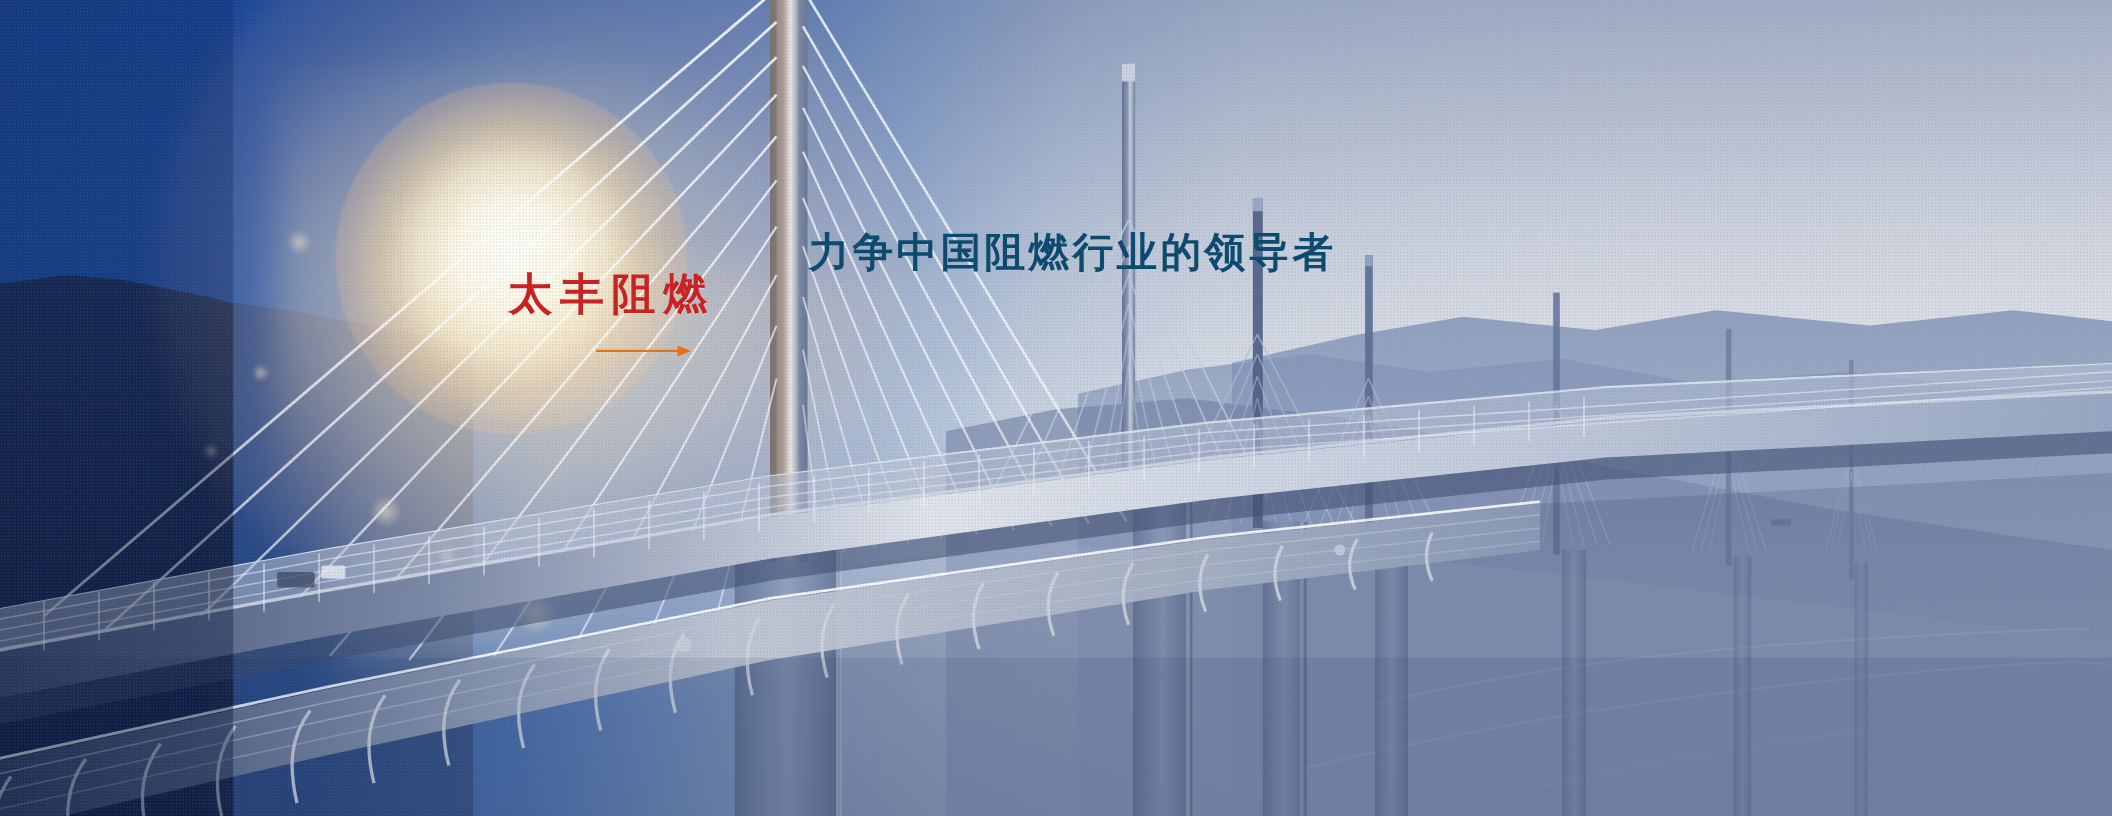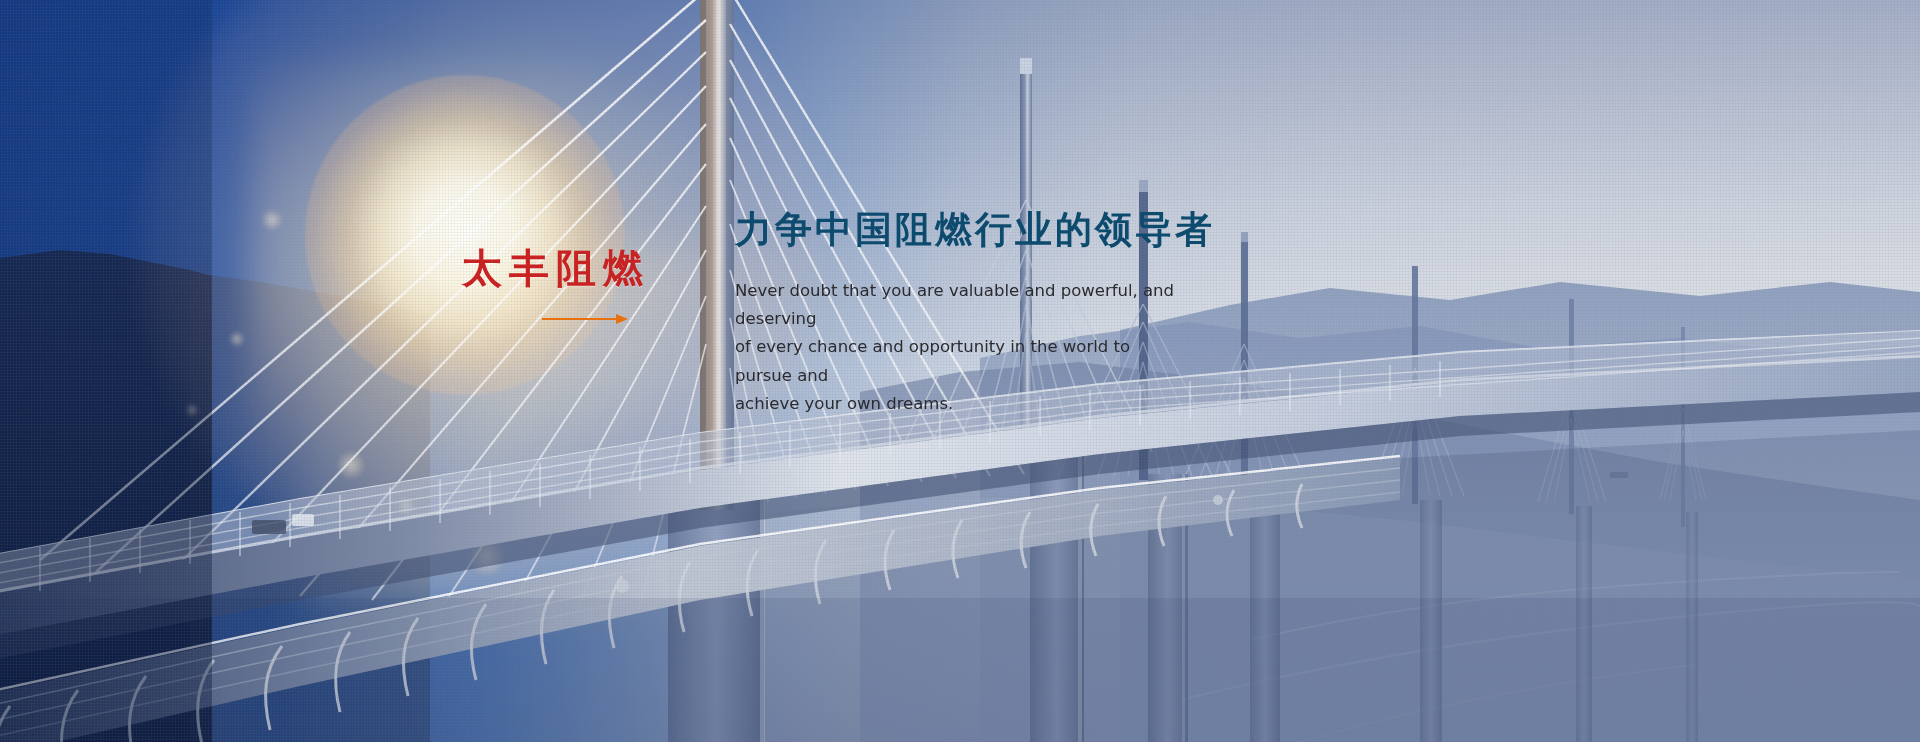--- a/index.html
+++ b/index.html
@@ -532,19 +532,16 @@
     <div class="logo-block">
       <div class="logo-text">太丰阻燃</div>
       <div class="logo-arrow">
         <span class="shaft"></span>
         <span class="head"></span>
       </div>
     </div>
 
     <div class="text-block">
       <div class="headline-main">力争中国阻燃行业的领导者</div>
-      <div class="headline-desc">Never doubt that you are valuable and powerful, and deserving
- of every chance and opportunity in the world to pursue and
-achieve your own dreams.</div>
     </div>
 
   </div>
 </div>
 
 </body></html>

